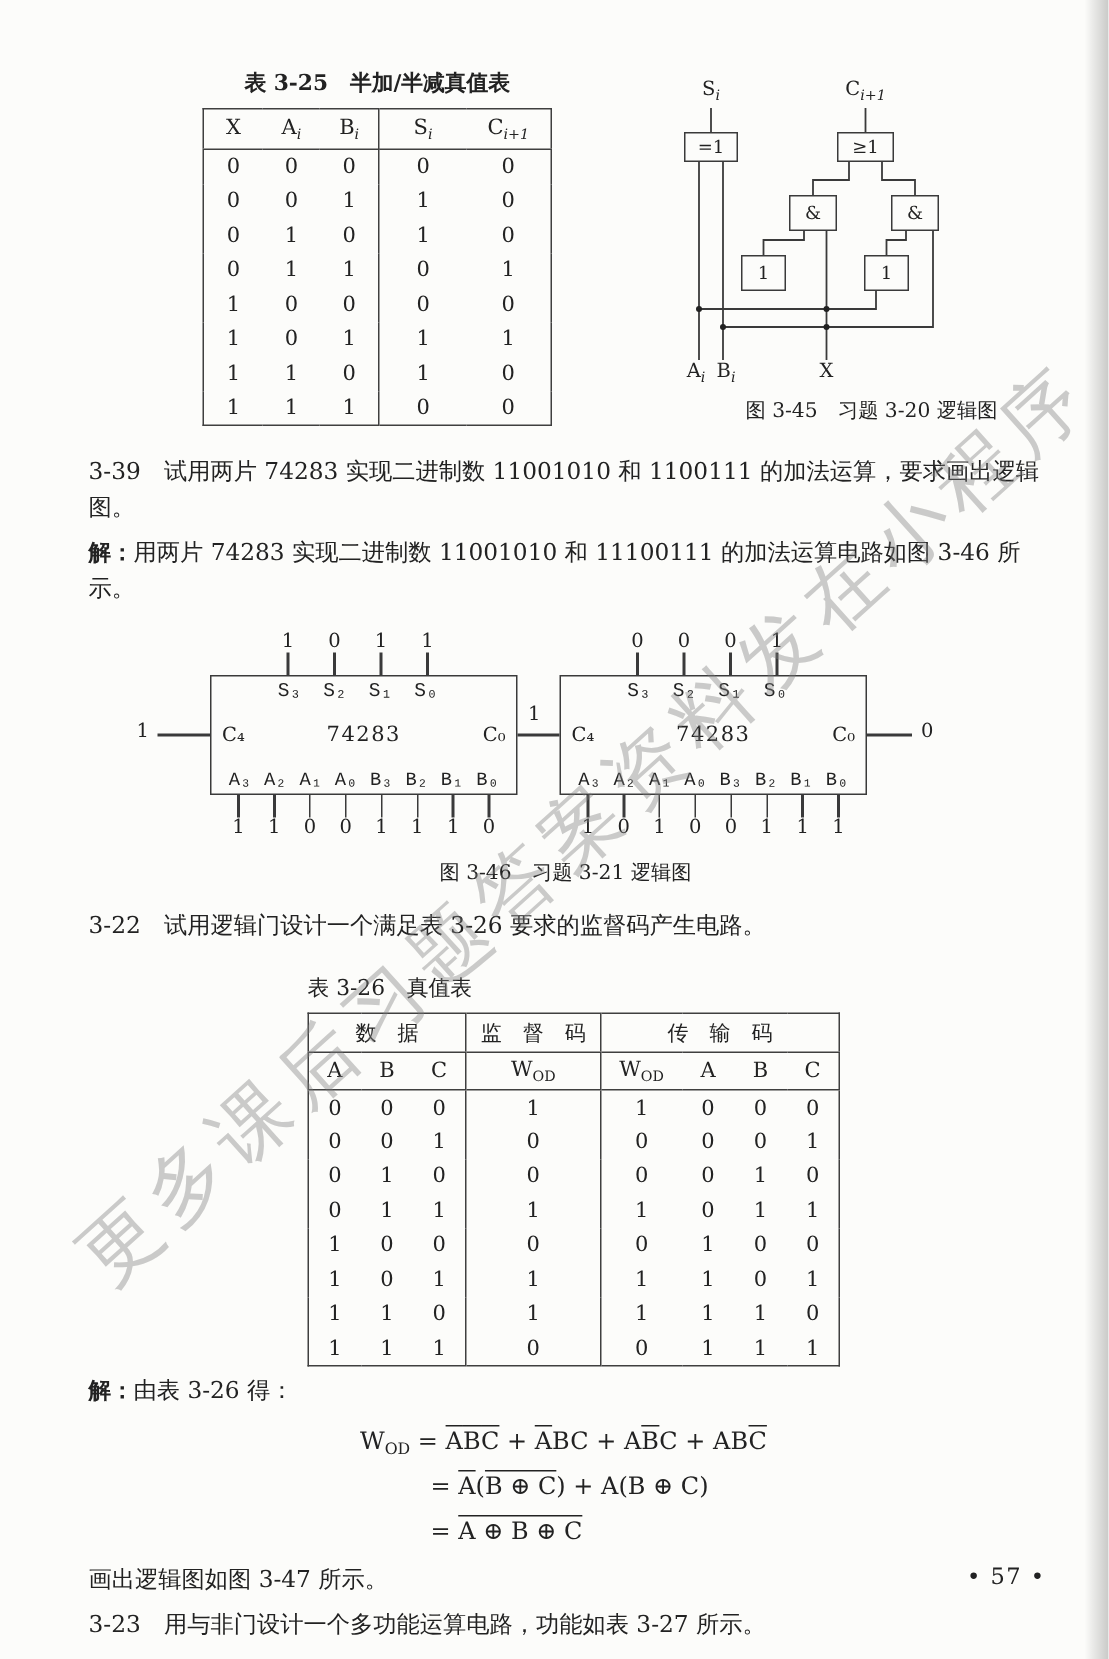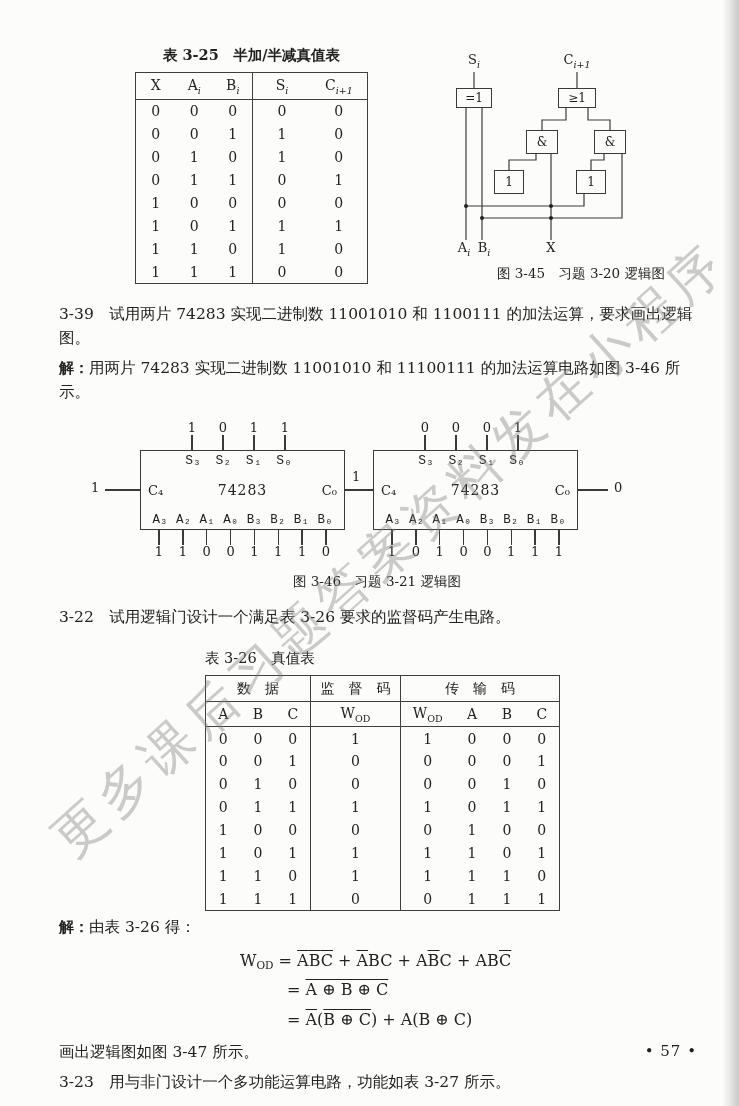--- a/index.html
+++ b/index.html
@@ -501,21 +501,21 @@
           <td class="wa">1</td>
           <td class="wa">1</td>
         </tr>
       </tbody>
   </table>
 
   <p class="para" style="margin-top:4px"><span class="bold">解：</span><span>由表 3-26 得：</span></p>
 
   <div class="equations">
     <div class="eq-line"><span>W</span><span class="subs">OD</span><span> = </span><span class="ovl">A</span><span class="ovl">B</span><span class="ovl">C</span><span> + </span><span class="ovl">A</span><span>BC</span><span> + </span><span>A</span><span class="ovl">B</span><span>C</span><span> + </span><span>AB</span><span class="ovl">C</span></div>
+    <div class="eq-line eq-indent"><span>= </span><span class="ovl">A</span><span>(</span><span class="ovl">B ⊕ C</span><span>)</span><span> + A(B ⊕ C)</span></div>
     <div class="eq-line eq-indent"><span>= </span><span class="ovl">A ⊕ B ⊕ C</span></div>
-    <div class="eq-line eq-indent"><span>= </span><span class="ovl">A</span><span>(</span><span class="ovl">B ⊕ C</span><span>)</span><span> + A(B ⊕ C)</span></div>
   </div>
 
   <p class="para">画出逻辑图如图 3-47 所示。</p>
   <p class="para">3-23　用与非门设计一个多功能运算电路，功能如表 3-27 所示。</p>
 
   <div class="pageno">• 57 •</div>
 </div>
 
 </body></html>

